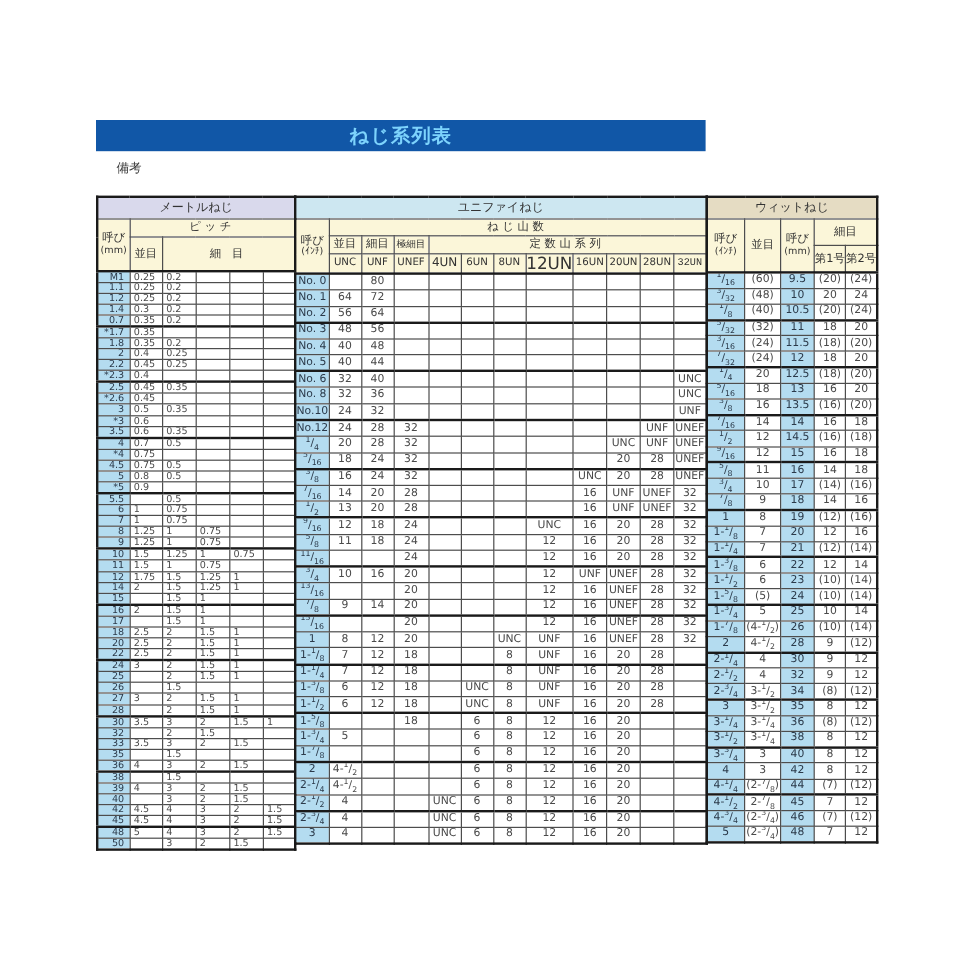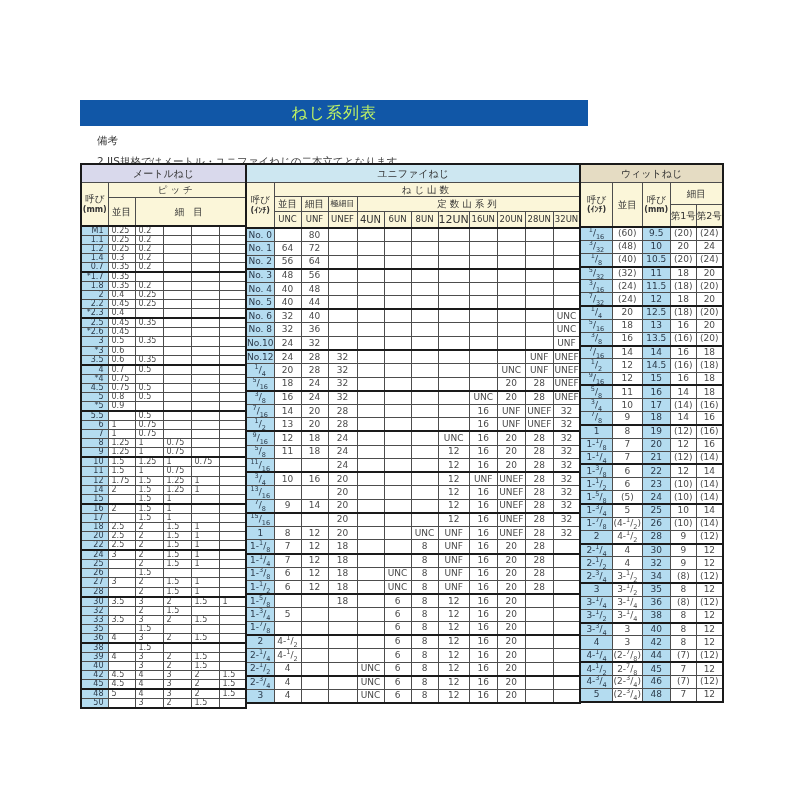--- a/index.html
+++ b/index.html
@@ -1,35 +1,35 @@
 <!DOCTYPE html>
 <html><head>
 <meta charset="utf-8">
 <style>
   html,body{margin:0;padding:0;background:#ffffff;}
   .page{position:relative;width:800px;height:800px;background:#ffffff;overflow:hidden;
         font-family:"DejaVu Sans","Liberation Sans",sans-serif;}
   .title-bar{position:absolute;left:80px;top:100px;width:508px;height:26px;
-        background:#1157a7;color:#bef264;font-size:16px;font-weight:normal;
+        background:#1157a7;color:#7dd3fc;font-size:16px;font-weight:bold;
         text-align:center;line-height:26px;letter-spacing:1px;}
   .notes{position:absolute;left:97px;top:134px;display:flex;gap:8px;
-        font-size:10.5px;color:#3c3c3c;line-height:1.25;flex-direction:column;}
+        font-size:10.5px;color:#3c3c3c;line-height:1.25;}
   .table-wrap{position:absolute;left:80px;top:163px;display:flex;align-items:flex-start;}
 
   table{border-collapse:collapse;table-layout:fixed;height:534px;}
   table{border:2px solid #1a1a1a;}
   .unified,.whit{margin-left:-2px;}
   th,td{border:1px solid #4d4d4d;padding:0;margin:0;line-height:1;overflow:hidden;
         white-space:nowrap;font-weight:normal;}
   thead tr.sec-row th{height:17px;font-size:10px;color:#333;text-align:center;}
   th{background:#fbf6d9;color:#333;text-align:center;vertical-align:middle;}
   .metric-title{background:#d9d9ec;}
   .unified-title{background:#cde7f1;}
   .whit-title{background:#e5dcc3;}
-  th .unit{font-size:8px;font-weight:bold;}
+  th .unit{font-size:8px;}
   th{font-size:9.5px;}
   .spaced{letter-spacing:3px;}
   thead{border-bottom:2px solid #1a1a1a;}
   tr.h-sm th{height:13px;}
   tr.h-md th{height:14px;}
   tr.h-lg th{height:15px;}
   tr.h-w th{height:21px;}
 
   tbody td{background:#ffffff;color:#4a4a4a;}
   tbody td.call{background:#b4dcf0;color:#2b3a4a;}
@@ -51,21 +51,20 @@
 </head>
 <body>
 
 <div class="page">
 
   <div class="title-bar">ねじ系列表</div>
 
   <div class="notes">
     <div>備考</div>
     <div>
-      <div>2.JIS規格ではメートル・ユニファイねじの二本立てとなります。</div>
     </div>
   </div>
 
   <div class="table-wrap">
 
     <table class="metric">
       <colgroup>
         <col style="width:27px">
           <col style="width:27px">
           <col style="width:28px">
@@ -541,25 +540,25 @@
           <th style="font-size:8px">極細目</th>
           <th colspan="8" class="spaced">定数山系列</th>
         </tr>
         <tr class="h-lg" id="unified-col-row">
             <th style="font-size: 8.5px;">UNC</th>
             <th style="font-size: 8.5px;">UNF</th>
             <th style="font-size: 8.5px;">UNEF</th>
             <th style="font-size: 10px;">4UN</th>
             <th style="font-size: 8.5px;">6UN</th>
             <th style="font-size: 8.5px;">8UN</th>
-            <th style="font-size: 11px;">12UN</th>
+            <th style="font-size: 14px;">12UN</th>
             <th style="font-size: 8.5px;">16UN</th>
             <th style="font-size: 8.5px;">20UN</th>
             <th style="font-size: 8.5px;">28UN</th>
-            <th style="font-size: 8.5px;">32UN</th>
+            <th style="font-size: 8.5px; font-family: Liberation Mono, monospace;">32UN</th>
           </tr>
       </thead>
       <tbody id="unified-body">
           <tr>
             <td class="call">No. 0</td>
             <td></td>
             <td>80</td>
             <td></td>
             <td></td>
             <td></td>

